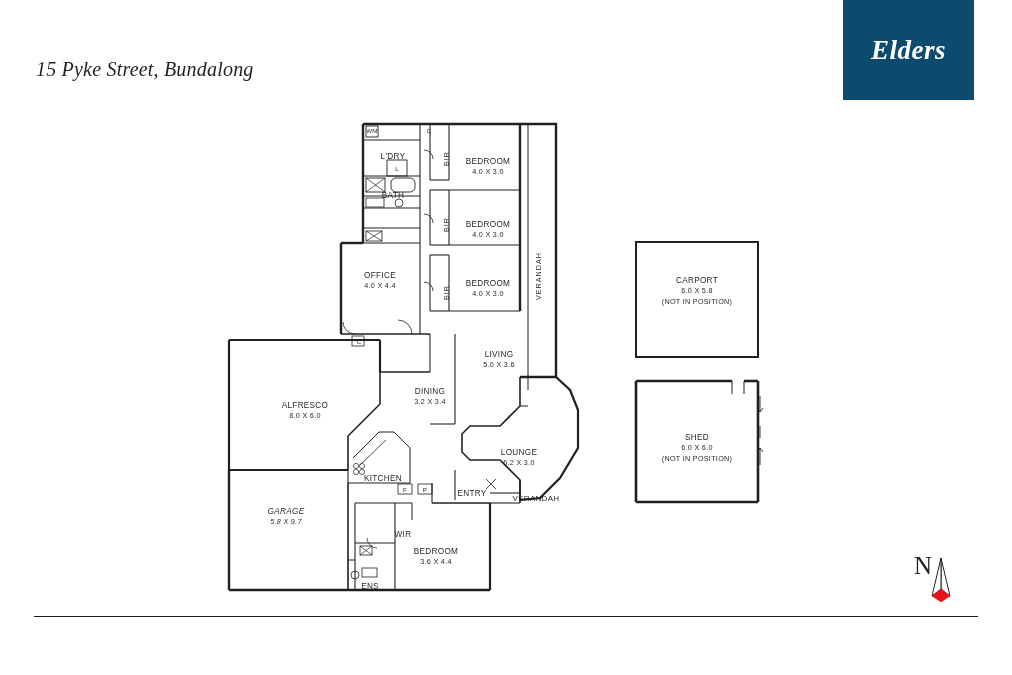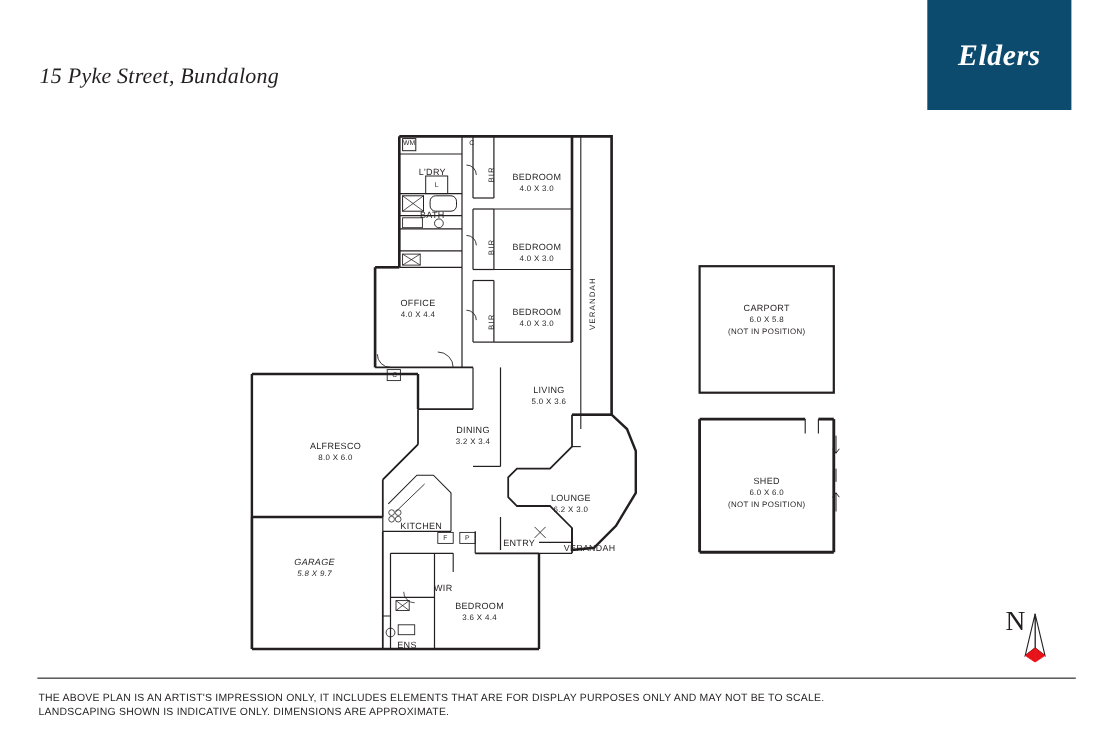--- a/index.html
+++ b/index.html
@@ -289,18 +289,14 @@
     <span class="n">N</span>
     <svg class="needle" viewBox="0 0 22 46">
       <path d="M11 2 L20 40 L11 33 Z" fill="#ffffff" stroke="#231f20" stroke-width="1"></path>
       <path d="M11 33 L20 40 L11 46 Z" fill="#e8131a" stroke="#e8131a" stroke-width="0.6"></path>
       <path d="M11 2 L2 40 L11 33 Z" fill="#ffffff" stroke="#231f20" stroke-width="1"></path>
       <path d="M11 33 L2 40 L11 46 Z" fill="#e8131a" stroke="#e8131a" stroke-width="0.6"></path>
     </svg>
   </div>
 
   <div class="footer-rule"></div>
-  <div class="footer-text">
-    <div>THE ABOVE PLAN IS AN ARTIST'S IMPRESSION ONLY, IT INCLUDES ELEMENTS THAT ARE FOR DISPLAY PURPOSES ONLY AND MAY NOT BE TO SCALE.</div>
-    <div>LANDSCAPING SHOWN IS INDICATIVE ONLY. DIMENSIONS ARE APPROXIMATE.</div>
-  </div>
 
 </div>
 
 </body></html>

